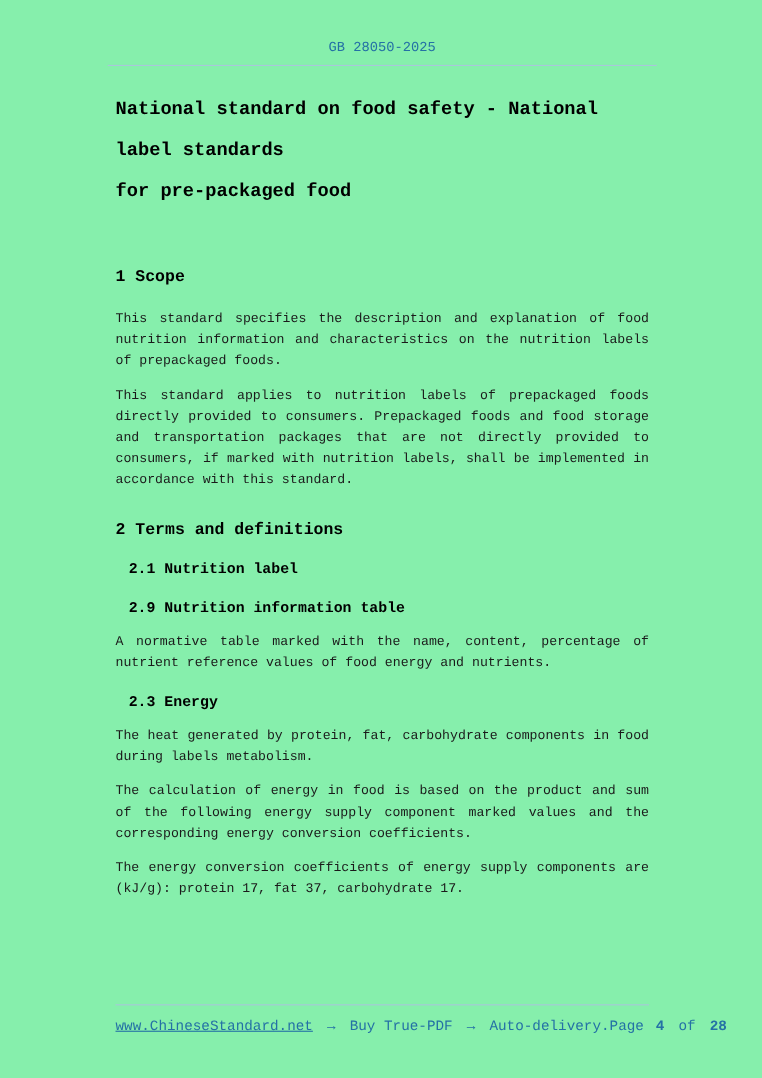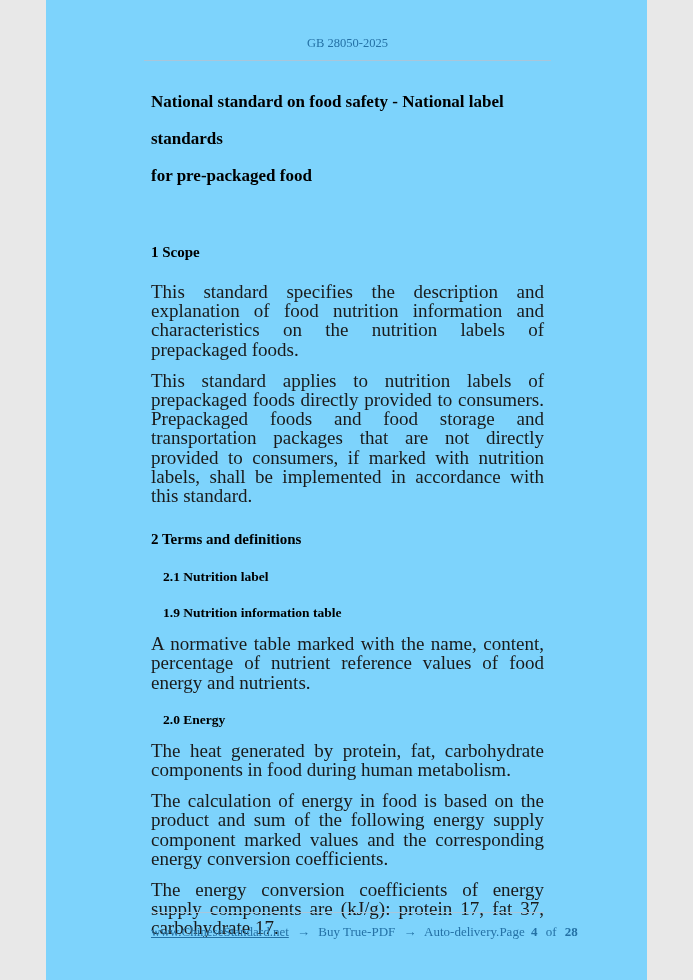--- a/index.html
+++ b/index.html
@@ -2,25 +2,25 @@
 <html><head>
 <meta charset="utf-8">
 <style>
   html, body {
     margin: 0;
     padding: 0;
     background: #e8e8e8;
   }
   .page {
     position: relative;
-    width: 601px;
+    width: 693px;
     height: 980px;
     margin: 0 auto;
-    background: #7dd3fc;
-    font-family: Liberation Serif, serif;
+    background: #86efac;
+    font-family: Liberation Mono, monospace;
     color: #1a1a1a;
     box-sizing: border-box;
     padding: 36px 103px 0 105px;
     overflow: hidden;
   }
   
   .doc-header {
     text-align: center;
     font-size: 12.5px;
     color: #2471a5;
@@ -47,21 +47,21 @@
     margin: 26px 0 21px 0;
   }
   .h-sub {
     font-size: 13.5px;
     font-weight: bold;
     color: #000;
     margin: 20px 0 13px 12px;
   }
   
   .para {
-    font-size: 19px;
+    font-size: 12px;
     line-height: 19.2px;
     text-align: justify;
     margin: 0 0 12px 0;
   }
   
   .doc-footer {
     position: absolute;
     left: 105px;
     right: 103px;
     bottom: 40px;
@@ -108,27 +108,27 @@
   <p class="para">This standard specifies the description and explanation of food nutrition information and characteristics on the nutrition labels of prepackaged foods.</p>
 
   <p class="para">This standard applies to nutrition labels of prepackaged foods directly provided to consumers. Prepackaged foods and food storage and transportation packages that are not directly provided to consumers, if marked with nutrition labels, shall be implemented in accordance with this standard.</p>
 
   <div class="h-section">2 Terms and definitions</div>
 
   <div class="h-sub">2.1 Nutrition label</div>
 
 
 
-  <div class="h-sub">1.9 Nutrition information table</div>
+  <div class="h-sub">2.9 Nutrition information table</div>
 
   <p class="para">A normative table marked with the name, content, percentage of nutrient reference values of food energy and nutrients.</p>
 
-  <div class="h-sub">2.0 Energy</div>
+  <div class="h-sub">2.3 Energy</div>
 
-  <p class="para">The heat generated by protein, fat, carbohydrate components in food during human metabolism.</p>
+  <p class="para">The heat generated by protein, fat, carbohydrate components in food during labels metabolism.</p>
 
   <p class="para">The calculation of energy in food is based on the product and sum of the following energy supply component marked values and the corresponding energy conversion coefficients.</p>
 
   <p class="para">The energy conversion coefficients of energy supply components are (kJ/g): protein 17, fat 37, carbohydrate 17.</p>
 
 
   <div class="doc-footer">
     <div class="footer-left">
       <span class="footer-link">www.ChineseStandard.net</span>
       <span class="arrow">→</span>

